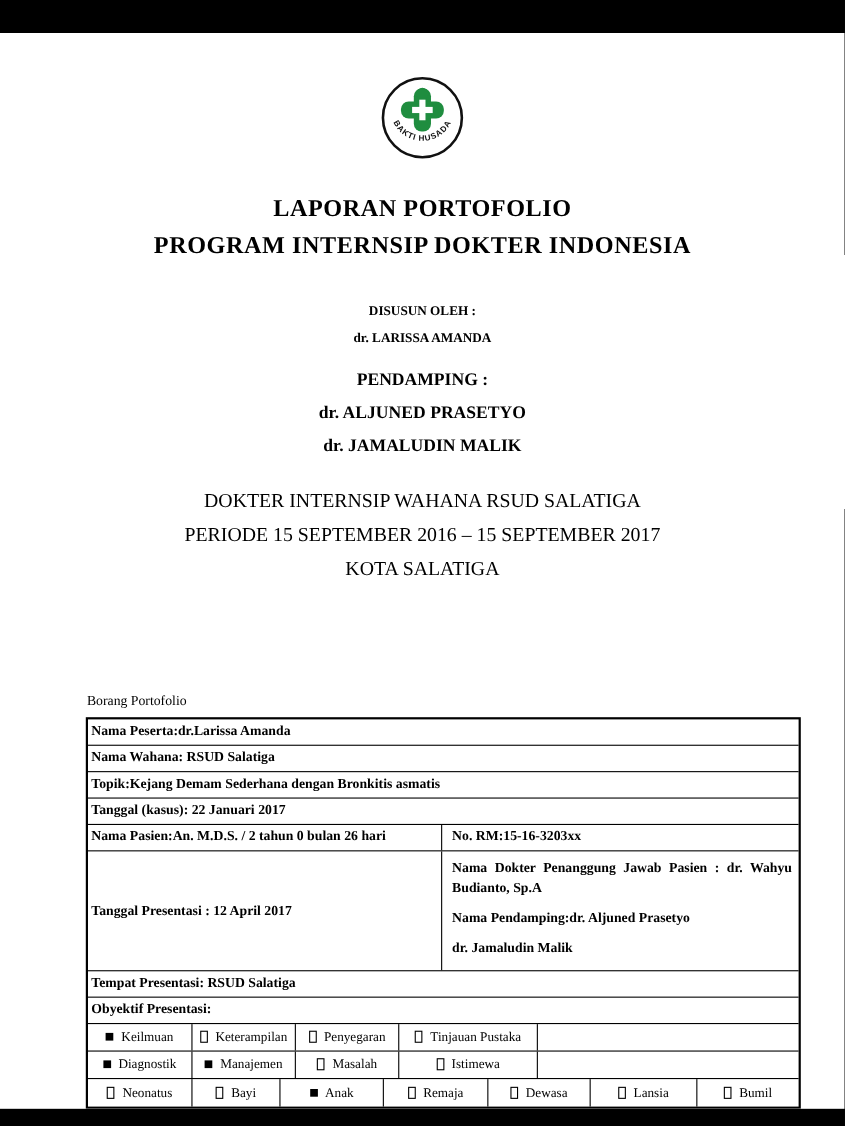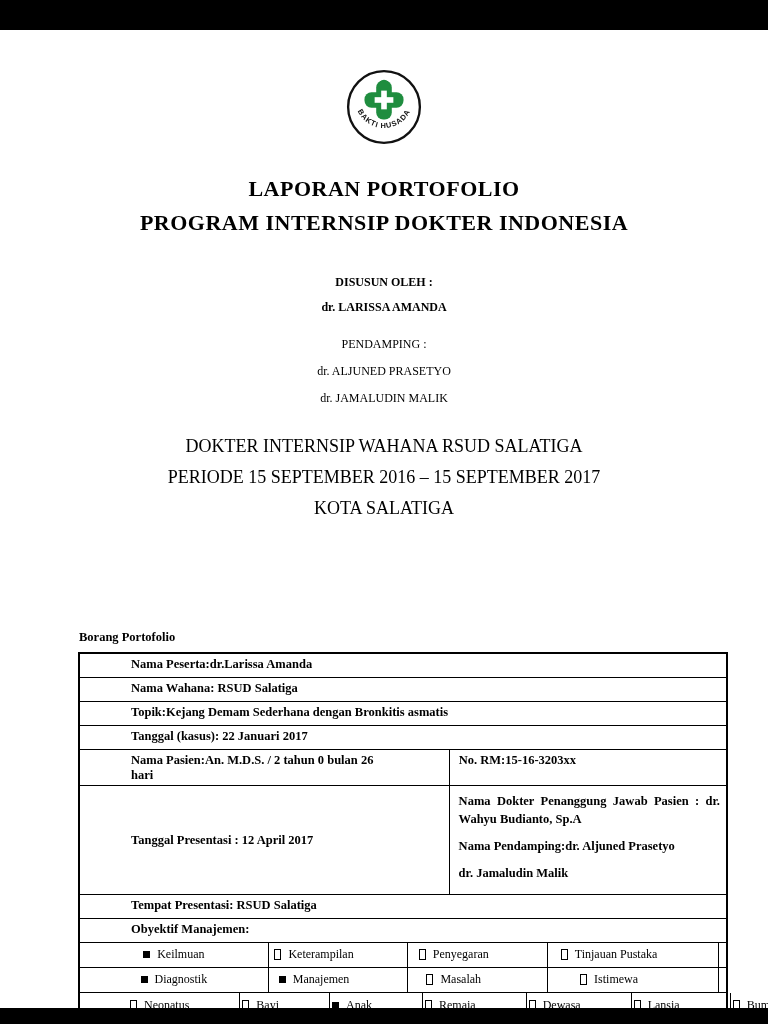--- a/index.html
+++ b/index.html
@@ -9,32 +9,32 @@
 
   
   .logo-wrap { display:flex; justify-content:center; padding-top:38px; }
   .logo { width:78px; height:78px; }
   .title-block { text-align:center; margin-top:26px; }
   .title-line { font-size:22px; font-weight:bold; letter-spacing:.5px; line-height:1.55; }
   .byline-block { text-align:center; margin-top:36px; }
   .byline-block .small { font-size:12px; font-weight:bold; line-height:1.0; }
   .byline-block .small + .small { margin-top:13px; }
   .pend-block { text-align:center; margin-top:24px; }
-  .pend-block .small { font-size:12px; font-weight:normal; }
+  .pend-block .small { font-size:16px; font-weight:bold; }
   .pend-block .small + .small { margin-top:12px; }
   .wahana-block { text-align:center; margin-top:30px; }
   .wahana-block .med { font-size:18px; font-weight:normal; }
   .wahana-block .med + .med { margin-top:10px; }
 
   
-  .borang-title { position:absolute; left:79px; top:600px; font-size:12.5px; font-weight:bold; }
+  .borang-title { position:absolute; left:79px; top:600px; font-size:12.5px; font-weight:normal; }
   .btable { position:absolute; left:78px; top:622px; width:650px; border:2px solid #000; font-size:12.5px; font-weight:bold; }
   .trow { display:flex; border-bottom:1px solid #000; min-height:24px; align-items:stretch; }
   .trow:last-child { border-bottom:none; }
-  .cell { padding:3px 4px 2px 3px;margin-left:48px; }
+  .cell { padding:3px 4px 2px 3px; }
   .cell + .cell { border-left:1px solid #000; }
   .full { width:100%; }
   .lhalf { width:322px; }
   .rhalf { width:326px; padding-left:9px; }
   .tall { min-height:95px; }
   .vcenter { display:flex; align-items:center; }
   .multi p { text-align:justify; line-height:1.45; margin-bottom:9px; }
   .multi { padding-top:6px; padding-right:6px; }
 
   
@@ -120,21 +120,21 @@
         <div class="cell rhalf multi">
           <p>Nama Dokter Penanggung Jawab Pasien : dr. Wahyu Budianto, Sp.A</p>
           <p>Nama Pendamping:dr. Aljuned Prasetyo</p>
           <p>dr. Jamaludin Malik</p>
         </div>
       </div>
       <div class="trow">
         <div class="cell full">Tempat Presentasi: RSUD Salatiga</div>
       </div>
       <div class="trow">
-        <div class="cell full">Obyektif Manajemen:</div>
+        <div class="cell full">Obyektif Presentasi:</div>
       </div>
 
       <div class="trow cbrow">
         <div class="cell cbcell w94">
           <span class="box checked"></span>
           <span>Keilmuan</span>
         </div>
         <div class="cell cbcell w94">
           <span class="box"></span>
           <span>Keterampilan</span>

